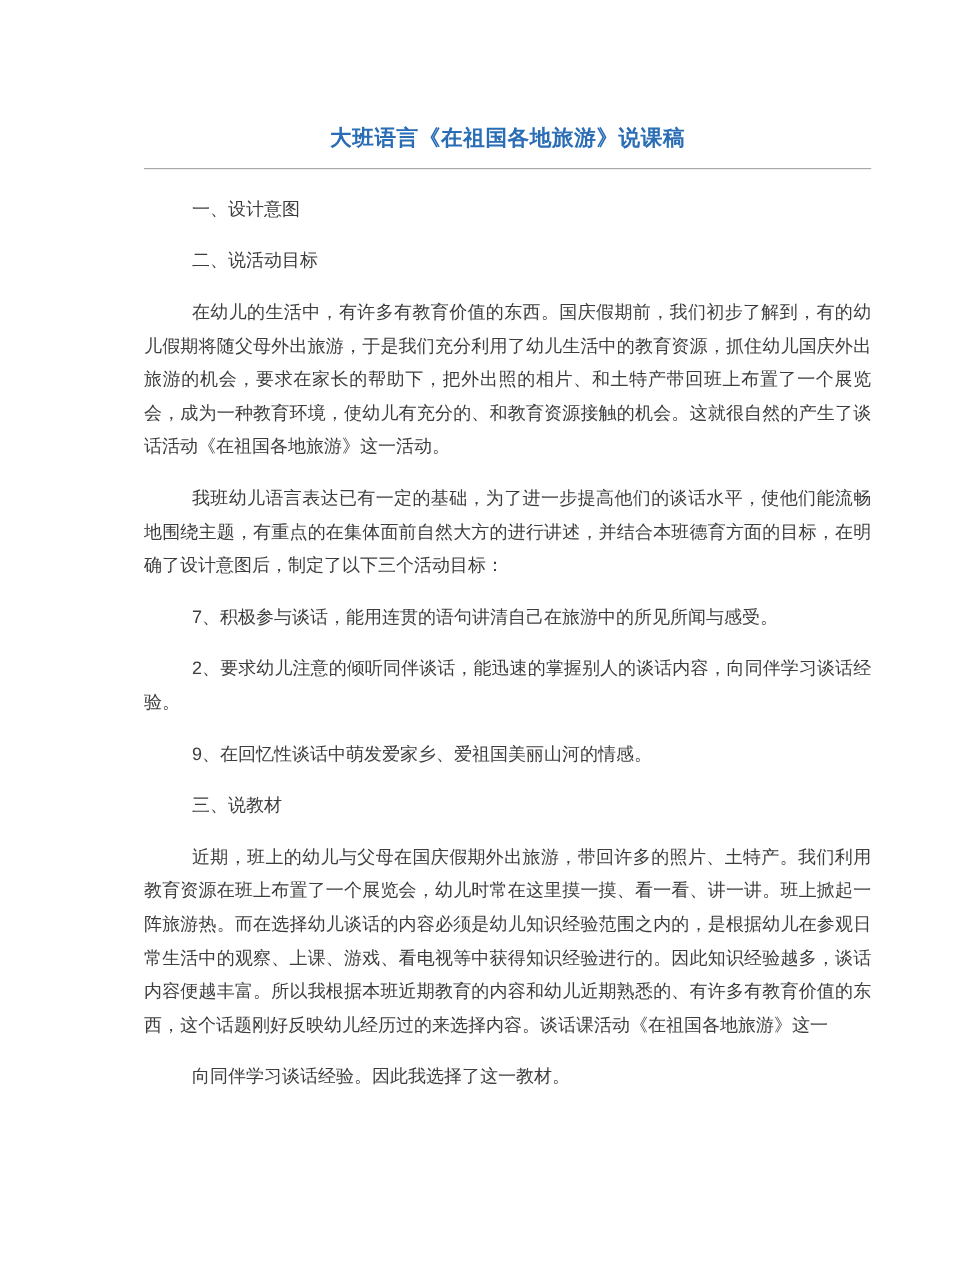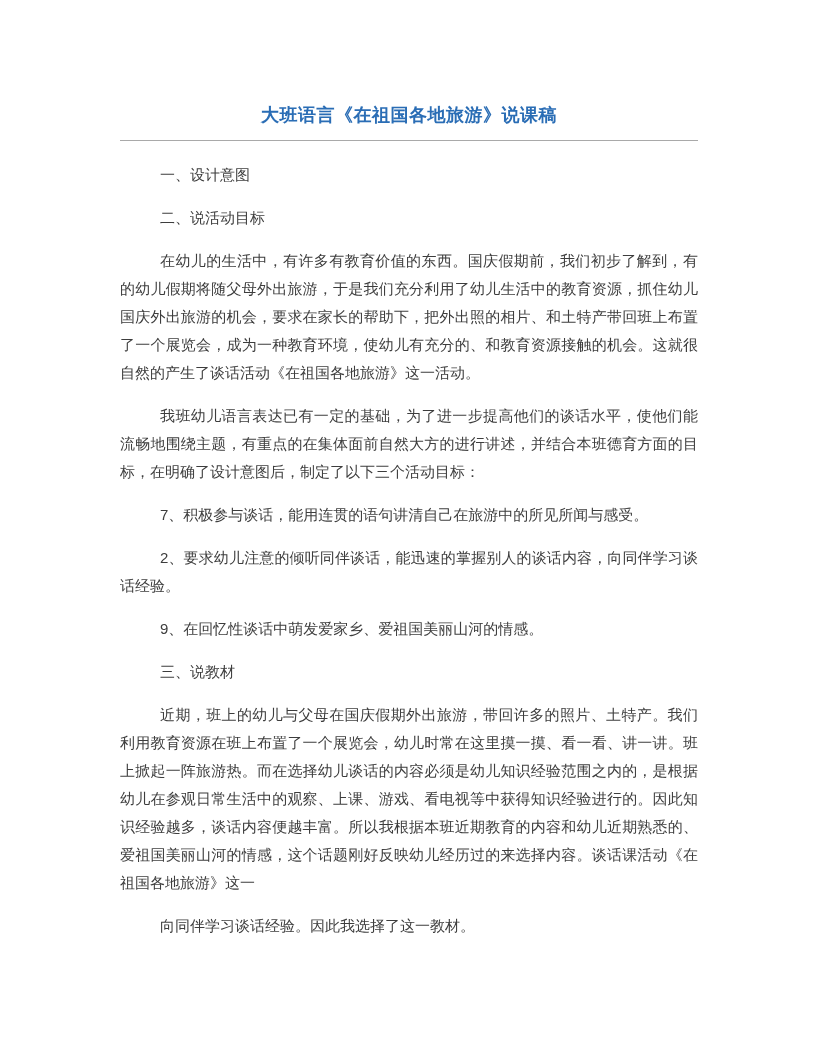--- a/index.html
+++ b/index.html
@@ -12,21 +12,21 @@
     width: 816px;
     height: 1056px;
     font-family: "Liberation Sans", "DejaVu Sans", sans-serif;
     overflow: hidden;
   }
 
   .page {
     width: 816px;
     height: 1025px;
     background: #ffffff;
-    padding: 102px 118px 0 120px;
+    padding: 102px 90px 0 120px;
   }
 
   .title {
     text-align: center;
     font-size: 18px;
     font-weight: bold;
     color: #2a6db5;
     line-height: 26px;
     letter-spacing: 0.5px;
   }
@@ -62,17 +62,17 @@
 
   <div class="content">
     <p class="para">一、设计意图</p>
     <p class="para">二、说活动目标</p>
     <p class="para">在幼儿的生活中，有许多有教育价值的东西。国庆假期前，我们初步了解到，有的幼儿假期将随父母外出旅游，于是我们充分利用了幼儿生活中的教育资源，抓住幼儿国庆外出旅游的机会，要求在家长的帮助下，把外出照的相片、和土特产带回班上布置了一个展览会，成为一种教育环境，使幼儿有充分的、和教育资源接触的机会。这就很自然的产生了谈话活动《在祖国各地旅游》这一活动。</p>
     <p class="para">我班幼儿语言表达已有一定的基础，为了进一步提高他们的谈话水平，使他们能流畅地围绕主题，有重点的在集体面前自然大方的进行讲述，并结合本班德育方面的目标，在明确了设计意图后，制定了以下三个活动目标：</p>
     <p class="para">7、积极参与谈话，能用连贯的语句讲清自己在旅游中的所见所闻与感受。</p>
     <p class="para">2、要求幼儿注意的倾听同伴谈话，能迅速的掌握别人的谈话内容，向同伴学习谈话经验。</p>
     <p class="para">9、在回忆性谈话中萌发爱家乡、爱祖国美丽山河的情感。</p>
     <p class="para">三、说教材</p>
-    <p class="para">近期，班上的幼儿与父母在国庆假期外出旅游，带回许多的照片、土特产。我们利用教育资源在班上布置了一个展览会，幼儿时常在这里摸一摸、看一看、讲一讲。班上掀起一阵旅游热。而在选择幼儿谈话的内容必须是幼儿知识经验范围之内的，是根据幼儿在参观日常生活中的观察、上课、游戏、看电视等中获得知识经验进行的。因此知识经验越多，谈话内容便越丰富。所以我根据本班近期教育的内容和幼儿近期熟悉的、爱祖国美丽山河的情感，这个话题刚好反映幼儿经历过的来选择内容。谈话课活动《在祖国各地旅游》这一</p>
+    <p class="para">近期，班上的幼儿与父母在国庆假期外出旅游，带回许多的照片、土特产。我们利用教育资源在班上布置了一个展览会，幼儿时常在这里摸一摸、看一看、讲一讲。班上掀起一阵旅游热。而在选择幼儿谈话的内容必须是幼儿知识经验范围之内的，是根据幼儿在参观日常生活中的观察、上课、游戏、看电视等中获得知识经验进行的。因此知识经验越多，谈话内容便越丰富。所以我根据本班近期教育的内容和幼儿近期熟悉的、有许多有教育价值的东西，这个话题刚好反映幼儿经历过的来选择内容。谈话课活动《在祖国各地旅游》这一</p>
     <p class="para">向同伴学习谈话经验。因此我选择了这一教材。</p>
   </div>
 
 </div>
 
 </body></html>

